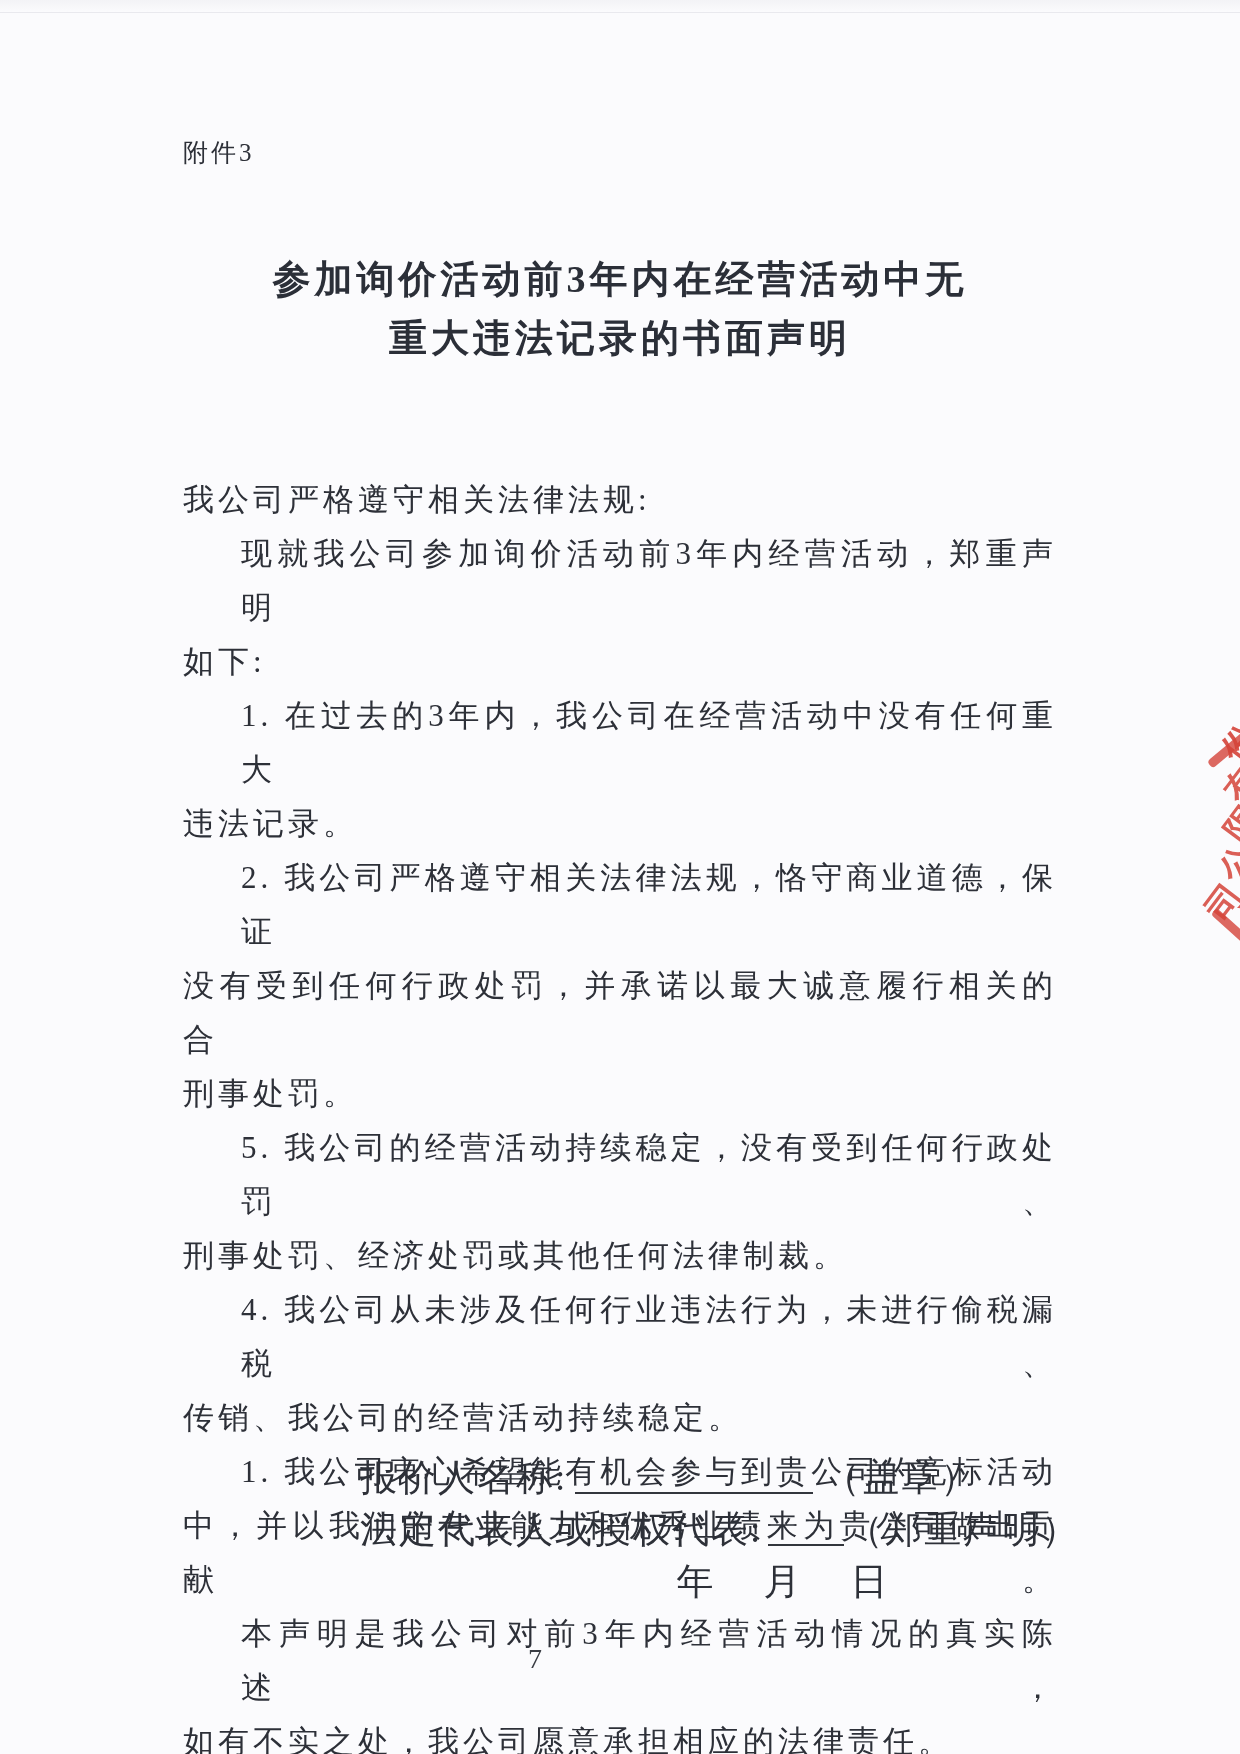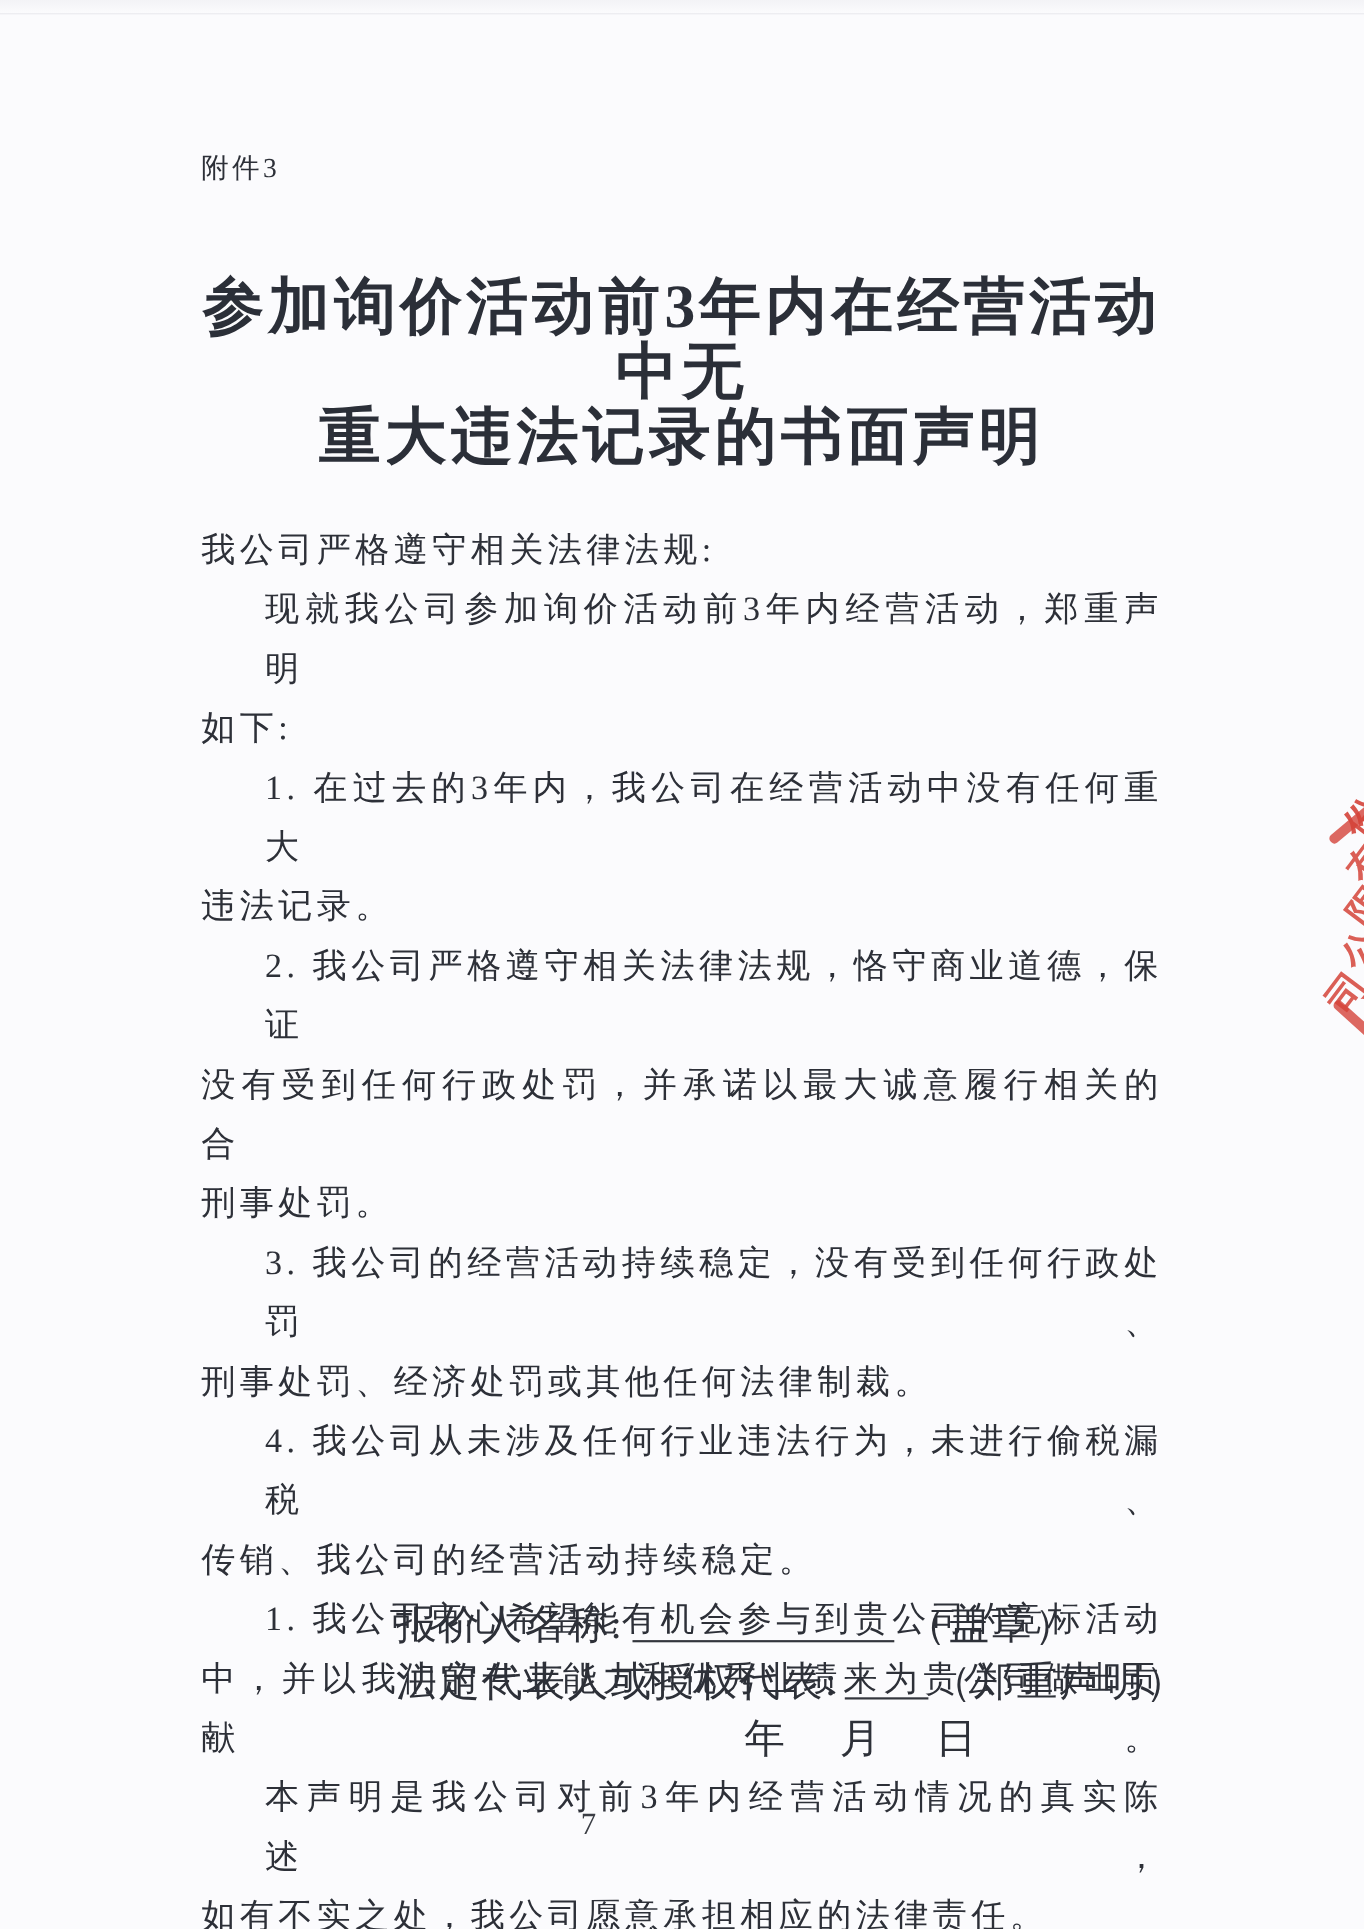--- a/index.html
+++ b/index.html
@@ -16,21 +16,21 @@
     background:linear-gradient(#f3f3f6,#fbfbfd);
     border-bottom:1px solid #e9e9ee;
   }
   .attachment{
     position:absolute;left:183px;top:136px;
     font-size:25px;letter-spacing:3px;
   }
   .title{
     position:absolute;left:183px;top:250px;width:874px;
     text-align:center;
-    font-size:56px;font-weight:700;line-height:59px;
+    font-size:38px;font-weight:700;line-height:59px;
     letter-spacing:4px;color:#2b2f38;
   }
   .body-text{
     position:absolute;left:183px;top:473px;width:874px;
     font-size:31px;line-height:54px;letter-spacing:4px;
   }
   .line{white-space:nowrap;}
   .line.justify{
     white-space:normal;
     text-align:justify;
@@ -93,21 +93,21 @@
 
 <div class="body-text">
   <div class="line">我公司严格遵守相关法律法规:</div>
   <div class="line indent justify">现就我公司参加询价活动前3年内经营活动，郑重声明</div>
   <div class="line">如下:</div>
   <div class="line indent justify">1. 在过去的3年内，我公司在经营活动中没有任何重大</div>
   <div class="line">违法记录。</div>
   <div class="line indent justify">2. 我公司严格遵守相关法律法规，恪守商业道德，保证</div>
   <div class="line justify">没有受到任何行政处罚，并承诺以最大诚意履行相关的合</div>
   <div class="line">刑事处罚。</div>
-  <div class="line indent justify">3. 我公司的经营活动持续稳定，没有受到任何行政处罚、</div>
+  <div class="line indent justify">5. 我公司的经营活动持续稳定，没有受到任何行政处罚、</div>
   <div class="line">刑事处罚、经济处罚或其他任何法律制裁。</div>
   <div class="line indent justify">4. 我公司从未涉及任何行业违法行为，未进行偷税漏税、</div>
   <div class="line">传销、我公司的经营活动持续稳定。</div>
   <div class="line indent justify">1. 我公司衷心希望能有机会参与到贵公司的竞标活动</div>
   <div class="line justify">中，并以我们的专业能力和优秀业绩来为贵公司做出贡献。</div>
   <div class="line indent justify">本声明是我公司对前3年内经营活动情况的真实陈述，</div>
   <div class="line">如有不实之处，我公司愿意承担相应的法律责任。</div>
 
 </div>
 

